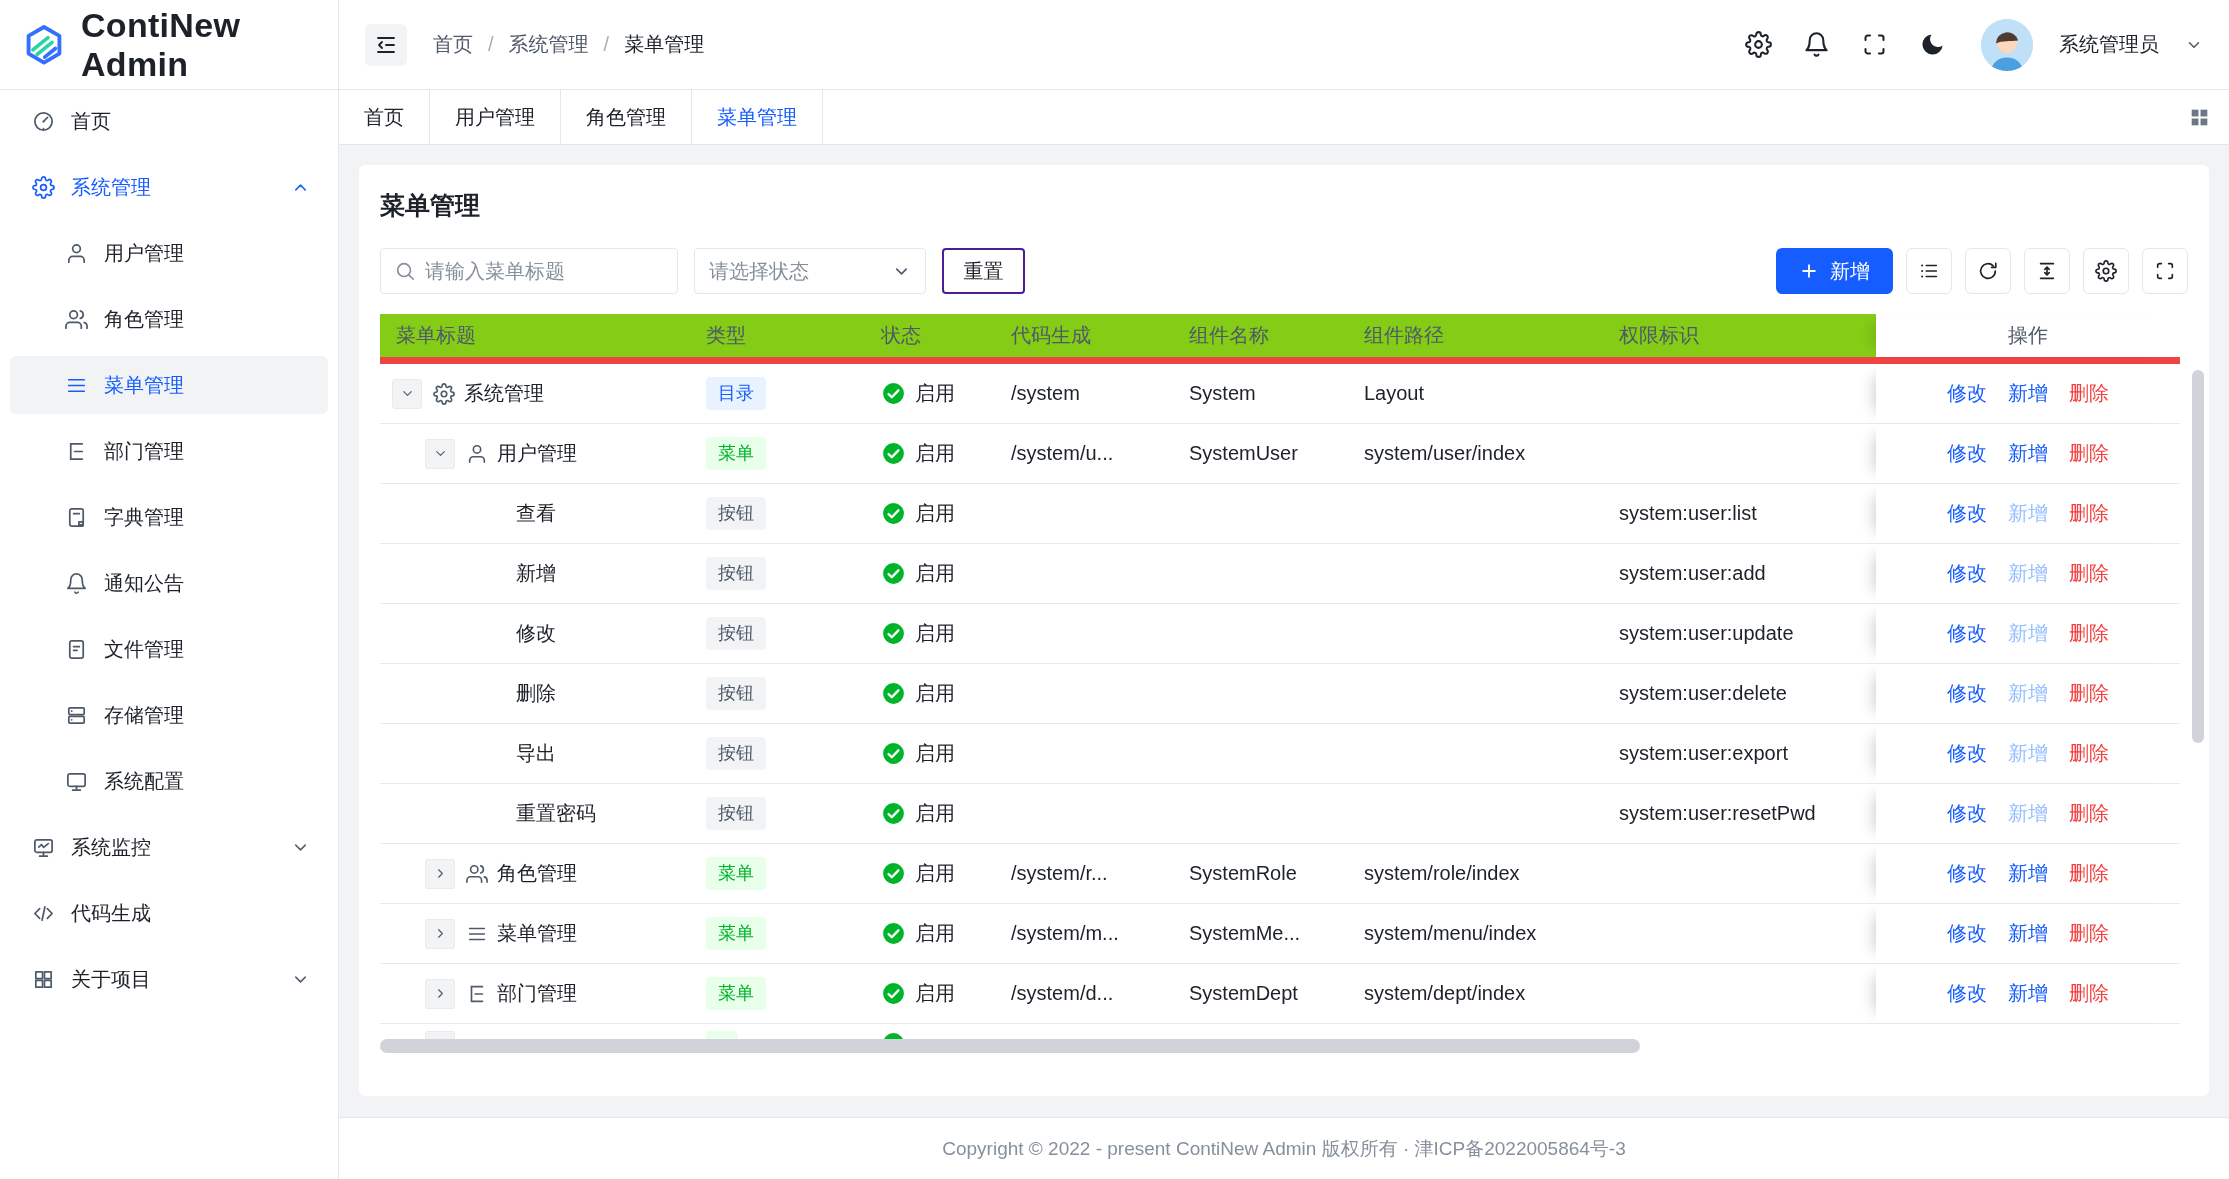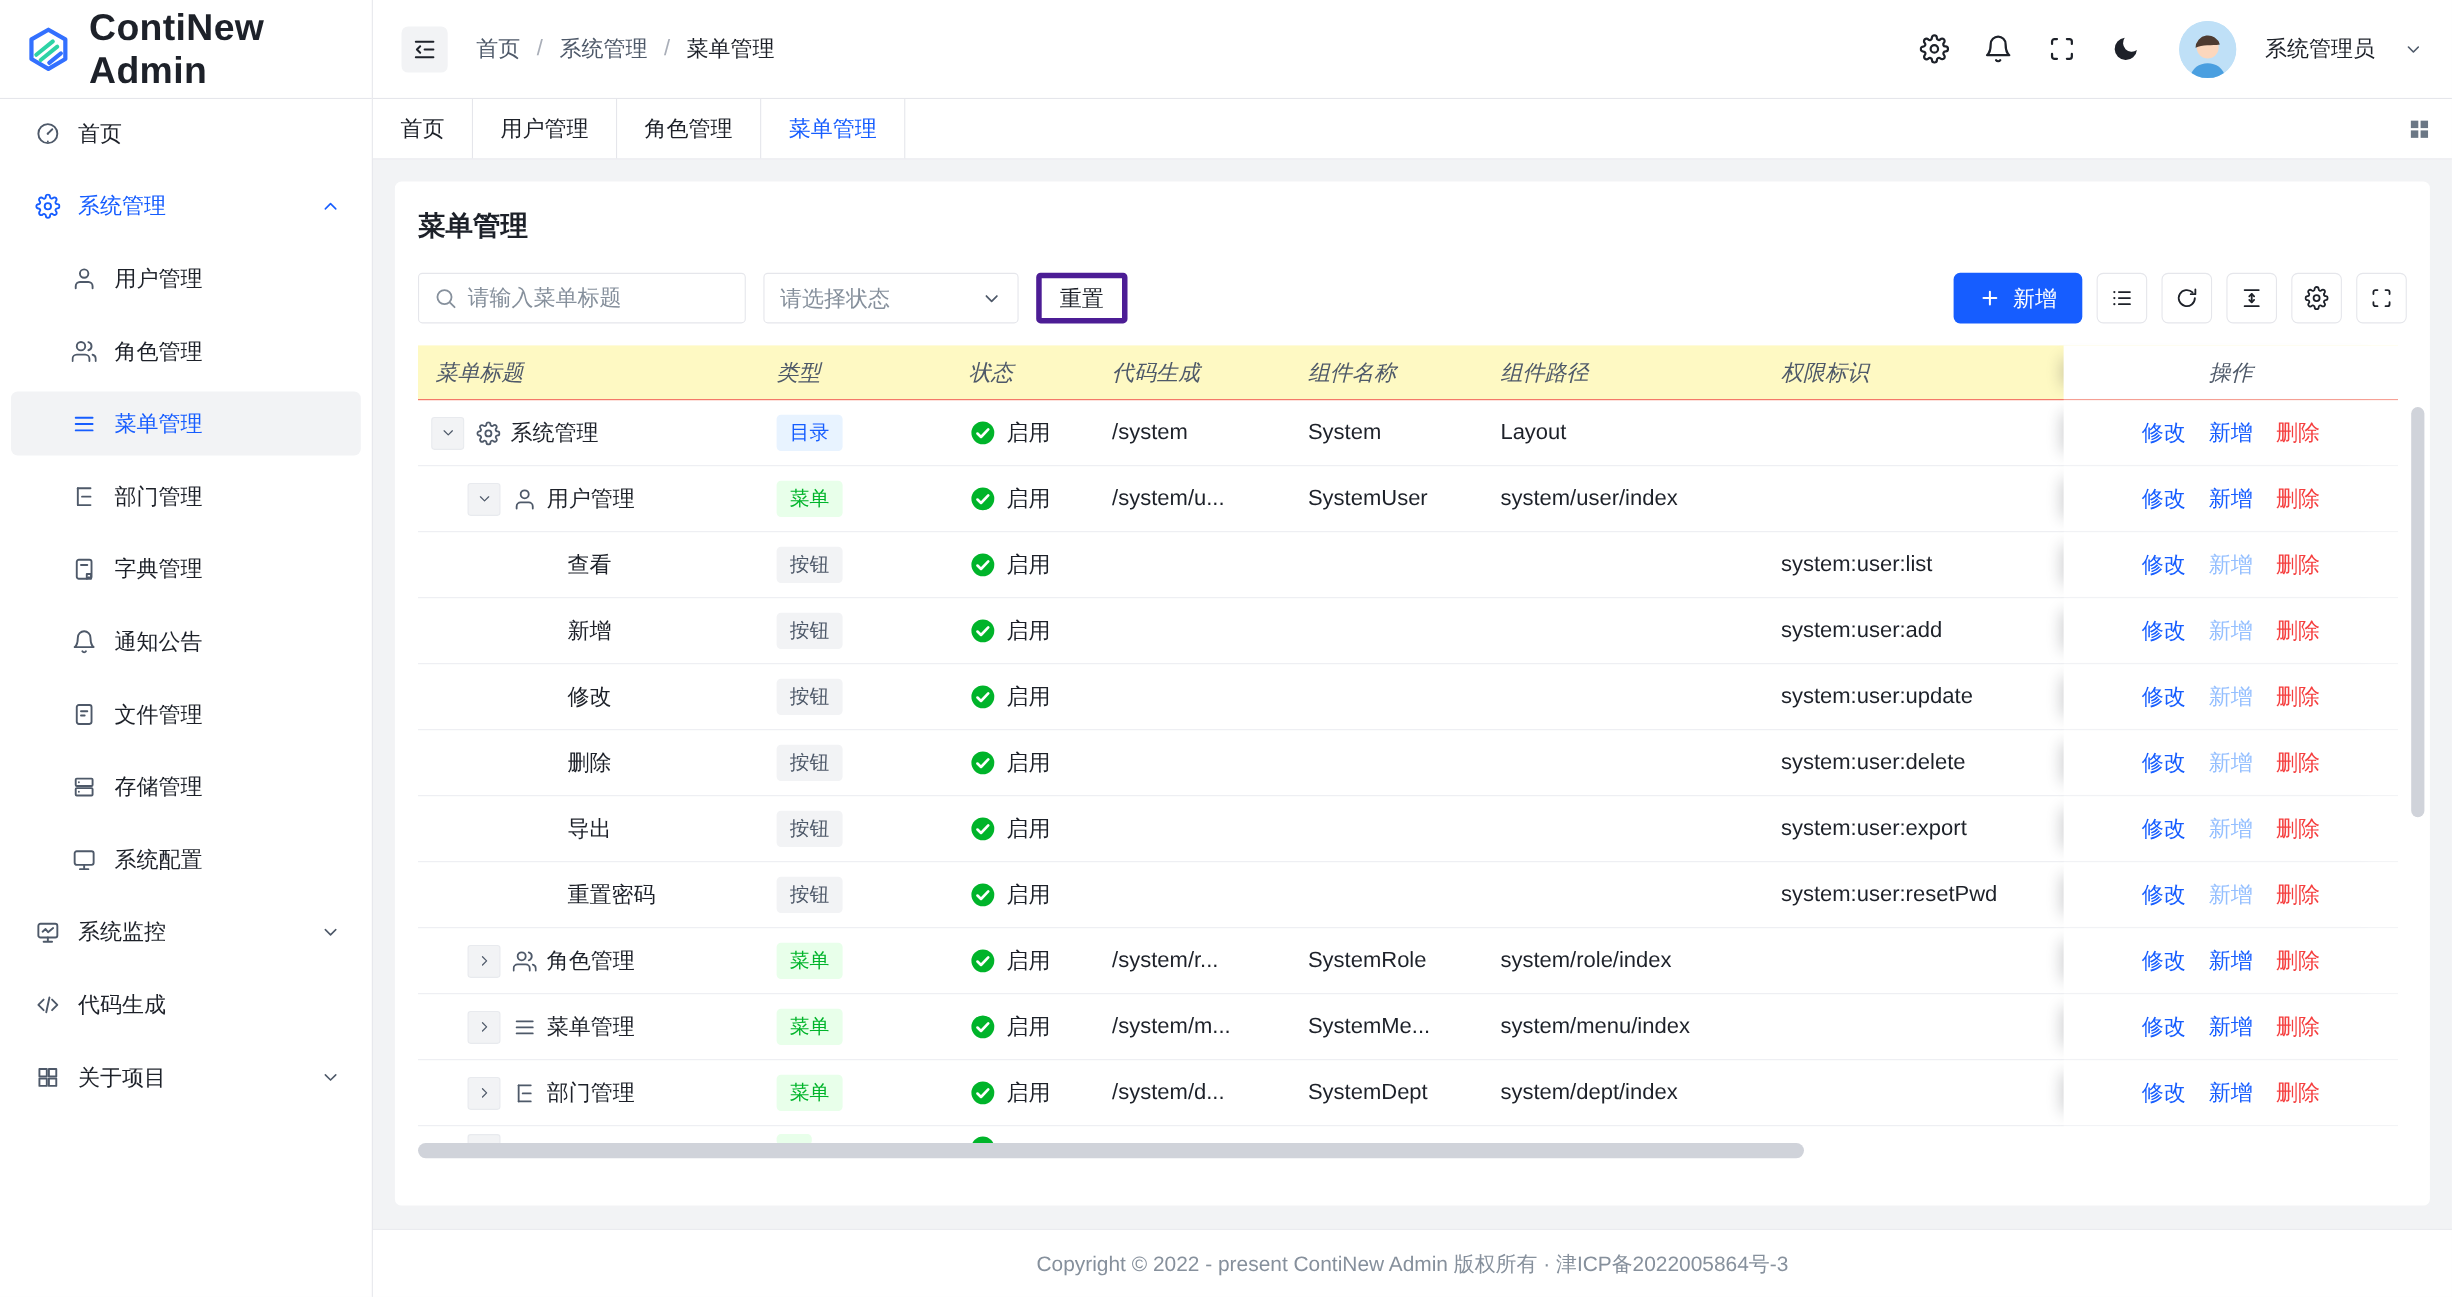--- a/index.html
+++ b/index.html
@@ -53,31 +53,31 @@
   .content { flex:1; padding:20px 20px 0; overflow:hidden; }
   .card { background:#fff; border-radius:6px; height:931px; padding:20px 21px 0; position:relative; overflow:hidden; }
   .page-title { font-size:25px; font-weight:600; margin:4px 0 26px; }
   .filters { display:flex; align-items:center; gap:16px; height:46px; margin-bottom:20px; }
   .search-box { width:298px; height:46px; border:1px solid #e5e6eb; border-radius:4px; display:flex; align-items:center; padding:0 13px; gap:9px; background:#fff; }
   .search-box .ic { width:22px; height:22px; color:#86909c; }
   .search-box input { border:none; outline:none; width:100%; font-size:20px; font-family:inherit; color:#1d2129; background:transparent; }
   .search-box input::placeholder { color:#86909c; }
   .select-box { width:232px; height:46px; border:1px solid #e5e6eb; border-radius:4px; display:flex; align-items:center; justify-content:space-between; padding:0 14px; color:#86909c; cursor:pointer; background:#fff; }
   .select-box .ic { width:19px; height:19px; color:#4e5969; }
-  .btn-reset { width:83px; height:46px; border:5px solid #4c1d95; border-radius:4px; background:#fff; font-size:20px; font-family:inherit; color:#1d2129; cursor:pointer; }
+  .btn-reset { width:83px; height:46px; border:2px solid #4c1d95; border-radius:4px; background:#fff; font-size:20px; font-family:inherit; color:#1d2129; cursor:pointer; }
   .filters-right { margin-left:auto; display:flex; gap:13px; }
   .btn-add { height:46px; padding:0 23px; border:none; border-radius:6px; background:#165dff; color:#fff; font-size:20px; font-family:inherit; display:flex; align-items:center; gap:11px; cursor:pointer; }
   .btn-add .ic { width:20px; height:20px; }
   .tool-btn { width:46px; height:46px; border:1px solid #e5e6eb; border-radius:6px; background:#fff; display:flex; align-items:center; justify-content:center; cursor:pointer; }
   .tool-btn .ic { width:22px; height:22px; color:#1d2129; }
 
   
   .table { width:1800px; }
   .tr { display:flex; height:60px; border-bottom:1px solid #e7e9ee; background:#fff; }
-  .tr.thead { height:50px; background:#fef9c3; border-bottom:1px solid #ef4444;font-style:italic; }
+  .tr.thead { height:50px; background:#84cc16; border-bottom:7px solid #ef4444; }
   .cell { display:flex; align-items:center; padding:0 16px; white-space:nowrap; overflow:hidden; }
   .c0{width:310px;} .c1{width:175px;} .c2{width:130px;} .c3{width:178px;}
   .c4{width:175px;} .c5{width:255px;} .c6{width:273px;} .c7{width:304px;}
   .th { color:#4e5969; font-weight:500; }
   .fixed-cell { background:#fff; box-shadow:-14px 0 14px -12px rgba(29,33,41,.22); justify-content:center; gap:21px; position:relative; }
   .expander { width:30px; height:30px; border-radius:3px; background:#f2f3f5; border:1px solid #e8eaee; display:flex; align-items:center; justify-content:center; margin-right:11px; cursor:pointer; }
   .expander .ic { width:15px; height:15px; color:#4e5969; }
   .row-icon { width:22px; height:22px; color:#4e5969; margin-right:9px; }
   .badge { padding:5px 12px; border-radius:4px; font-size:18px; line-height:1.25; }
   .badge-blue  { background:#e8f3ff; color:#165dff; min-width:32px; }

